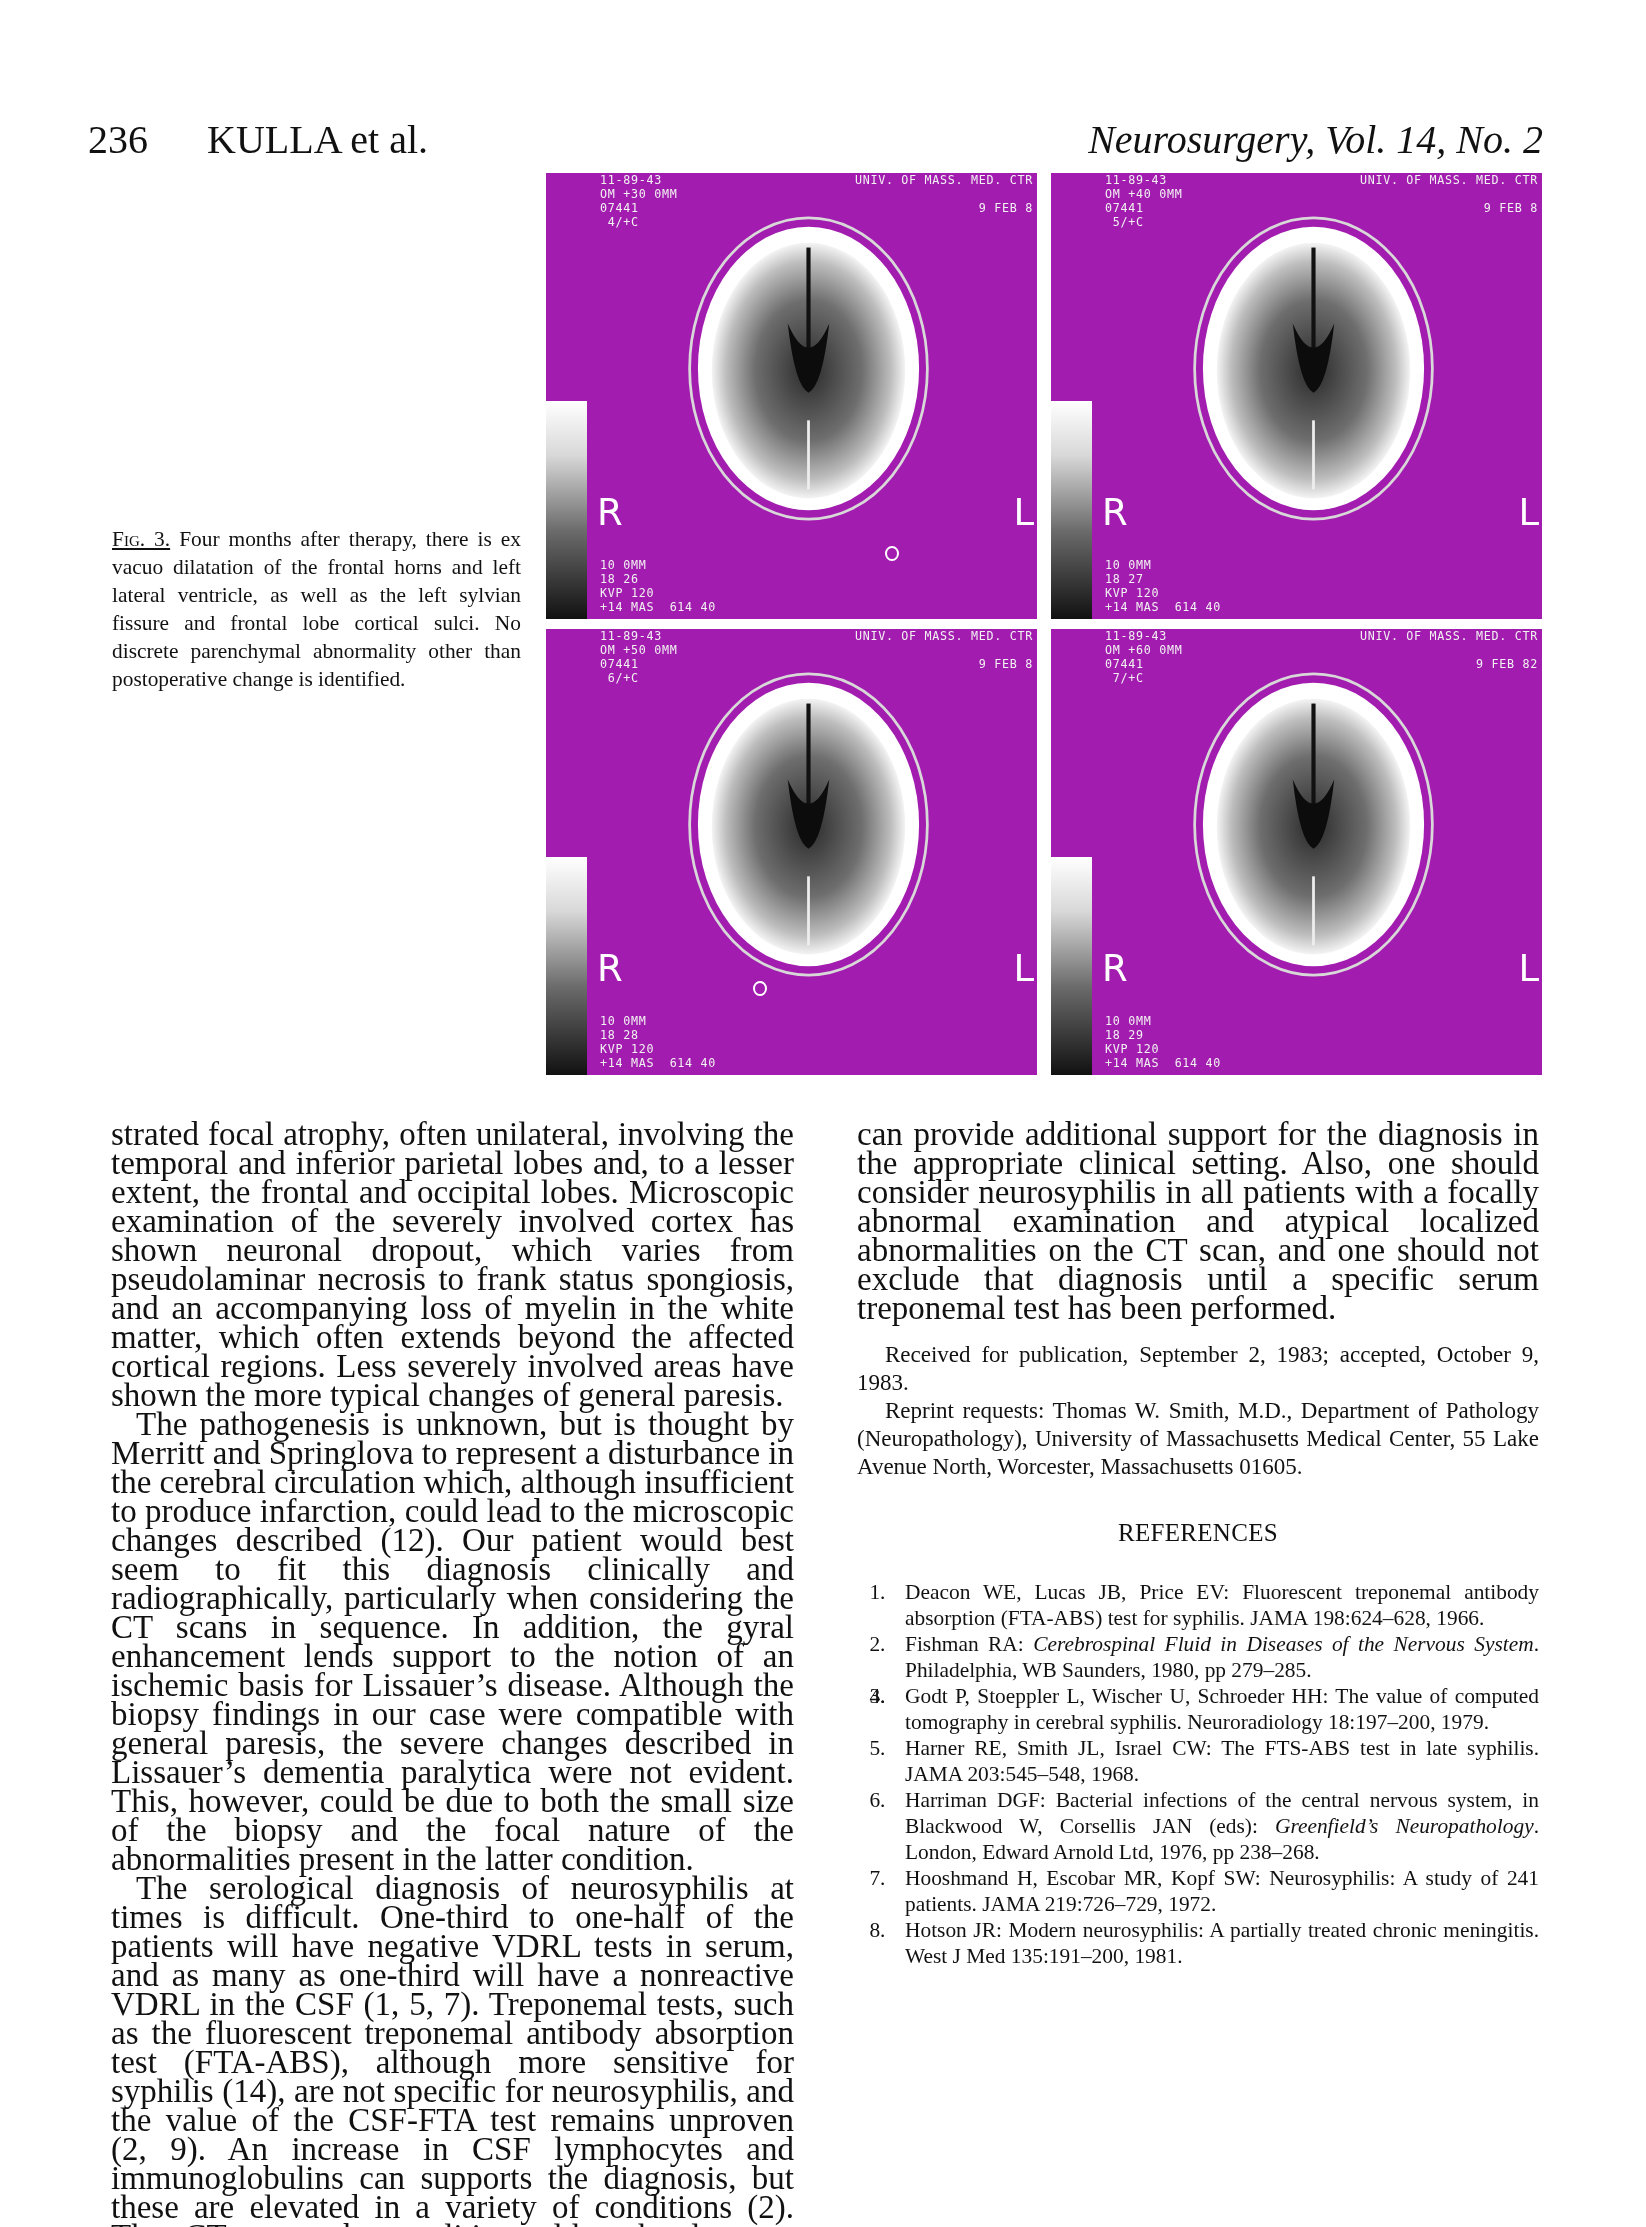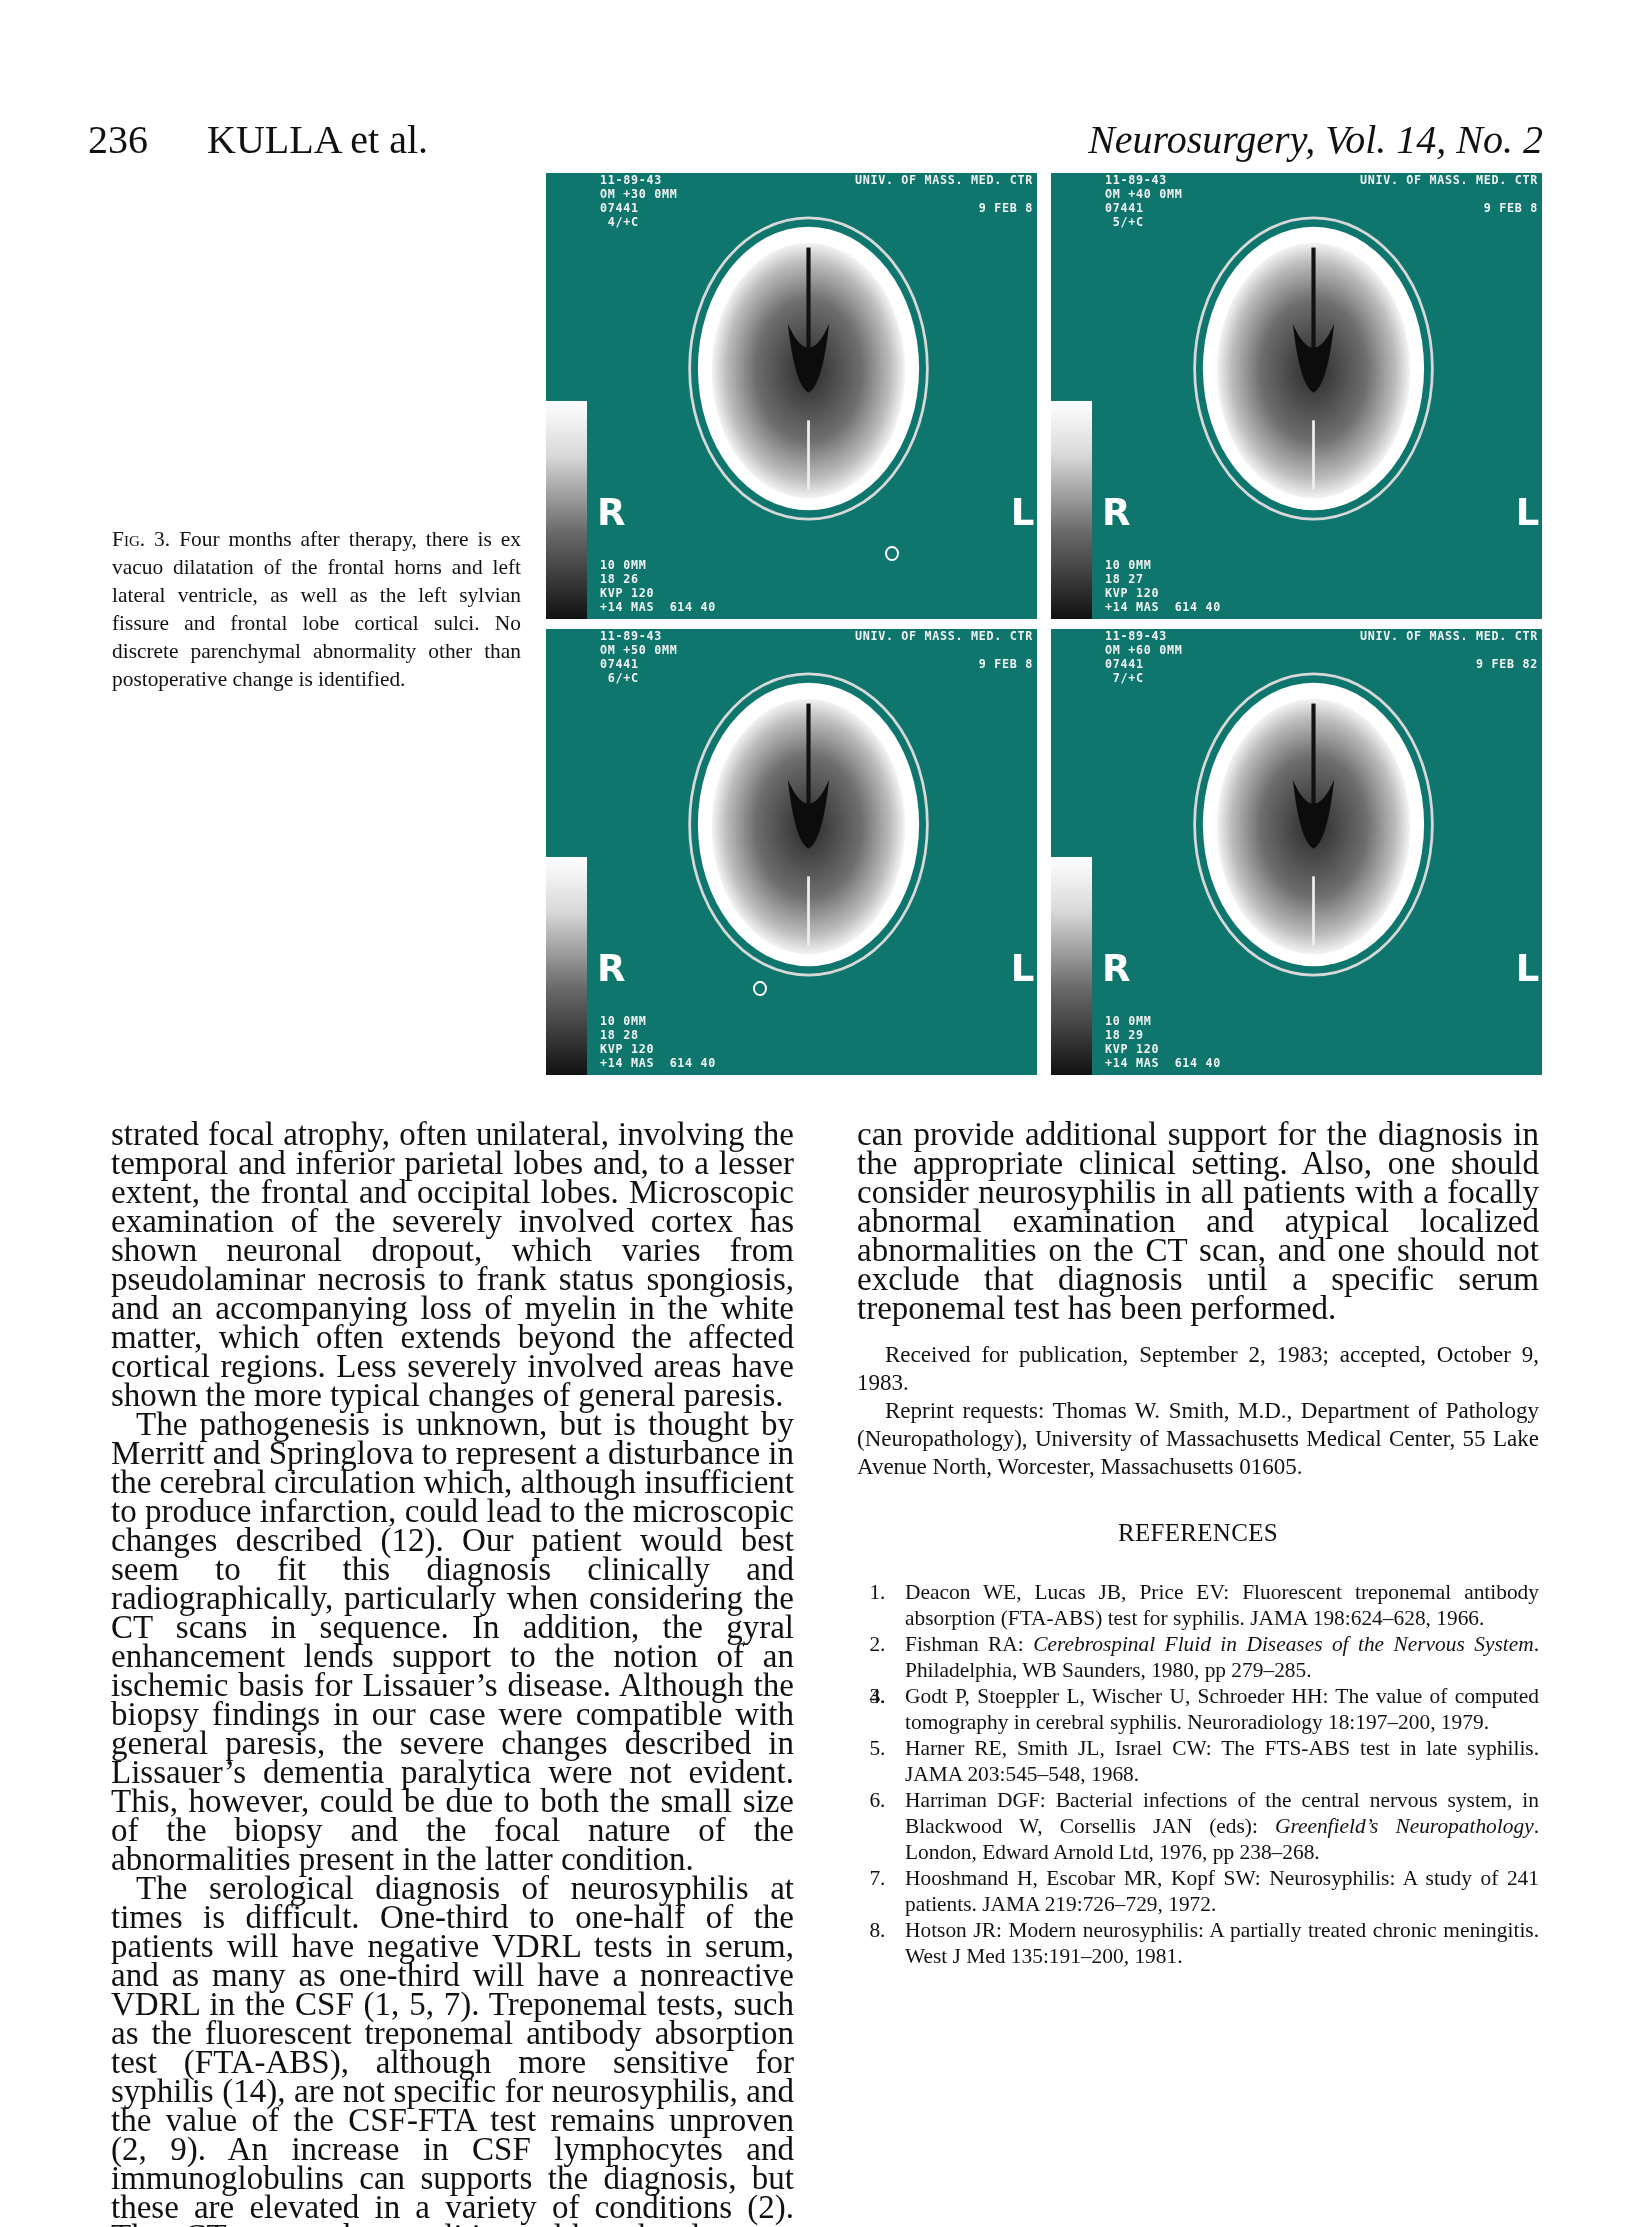--- a/index.html
+++ b/index.html
@@ -7,25 +7,25 @@
          font-family: "Liberation Serif", "DejaVu Serif", serif; color: #111; }
 
   .running-head { position: absolute; top: 116px; left: 88px; right: 104px; height: 41px;
                   font-size: 40px; }
   .page-num { position: absolute; left: 0; top: 0; }
   .authors { position: absolute; left: 119px; top: 0; }
   .journal { position: absolute; right: 0; top: 0; font-style: italic; }
 
   .caption { position: absolute; left: 112px; top: 525px; width: 409px;
              font-size: 21.4px; line-height: 28px; text-align: justify; }
-  .caption .fig-label { font-variant: small-caps; }
+  .caption .fig-label { font-variant: small-caps; text-decoration: underline; }
 
   
   .ct-figure { position: absolute; left: 546px; top: 173px; width: 995px; height: 902px; }
-  .ct-panel { position: absolute; background: #0f766e; overflow: hidden; font-weight: bold; }
+  .ct-panel { position: absolute; background: #a21caf; overflow: hidden; }
   .ct-panel.p1 { left: 0; top: 0; width: 491px; height: 446px; }
   .ct-panel.p2 { left: 505px; top: 0; width: 491px; height: 446px; }
   .ct-panel.p3 { left: 0; top: 456px; width: 491px; height: 446px; }
   .ct-panel.p4 { left: 505px; top: 456px; width: 491px; height: 446px; }
   .ct-strip { position: absolute; left: 0; top: 228px; width: 41px; height: 218px;
               background: linear-gradient(#fff 0%, #d8d8d8 25%, #6a6a6a 60%, #111 100%); }
   .ct-panel .ovl { position: absolute; color: #f2f2f2;
                    font-family: "DejaVu Sans Mono", "Liberation Mono", monospace;
                    font-size: 11.7px; line-height: 14px; white-space: pre; letter-spacing: 0.7px; }
   .ovl.tl { left: 54px; top: 0px; }

